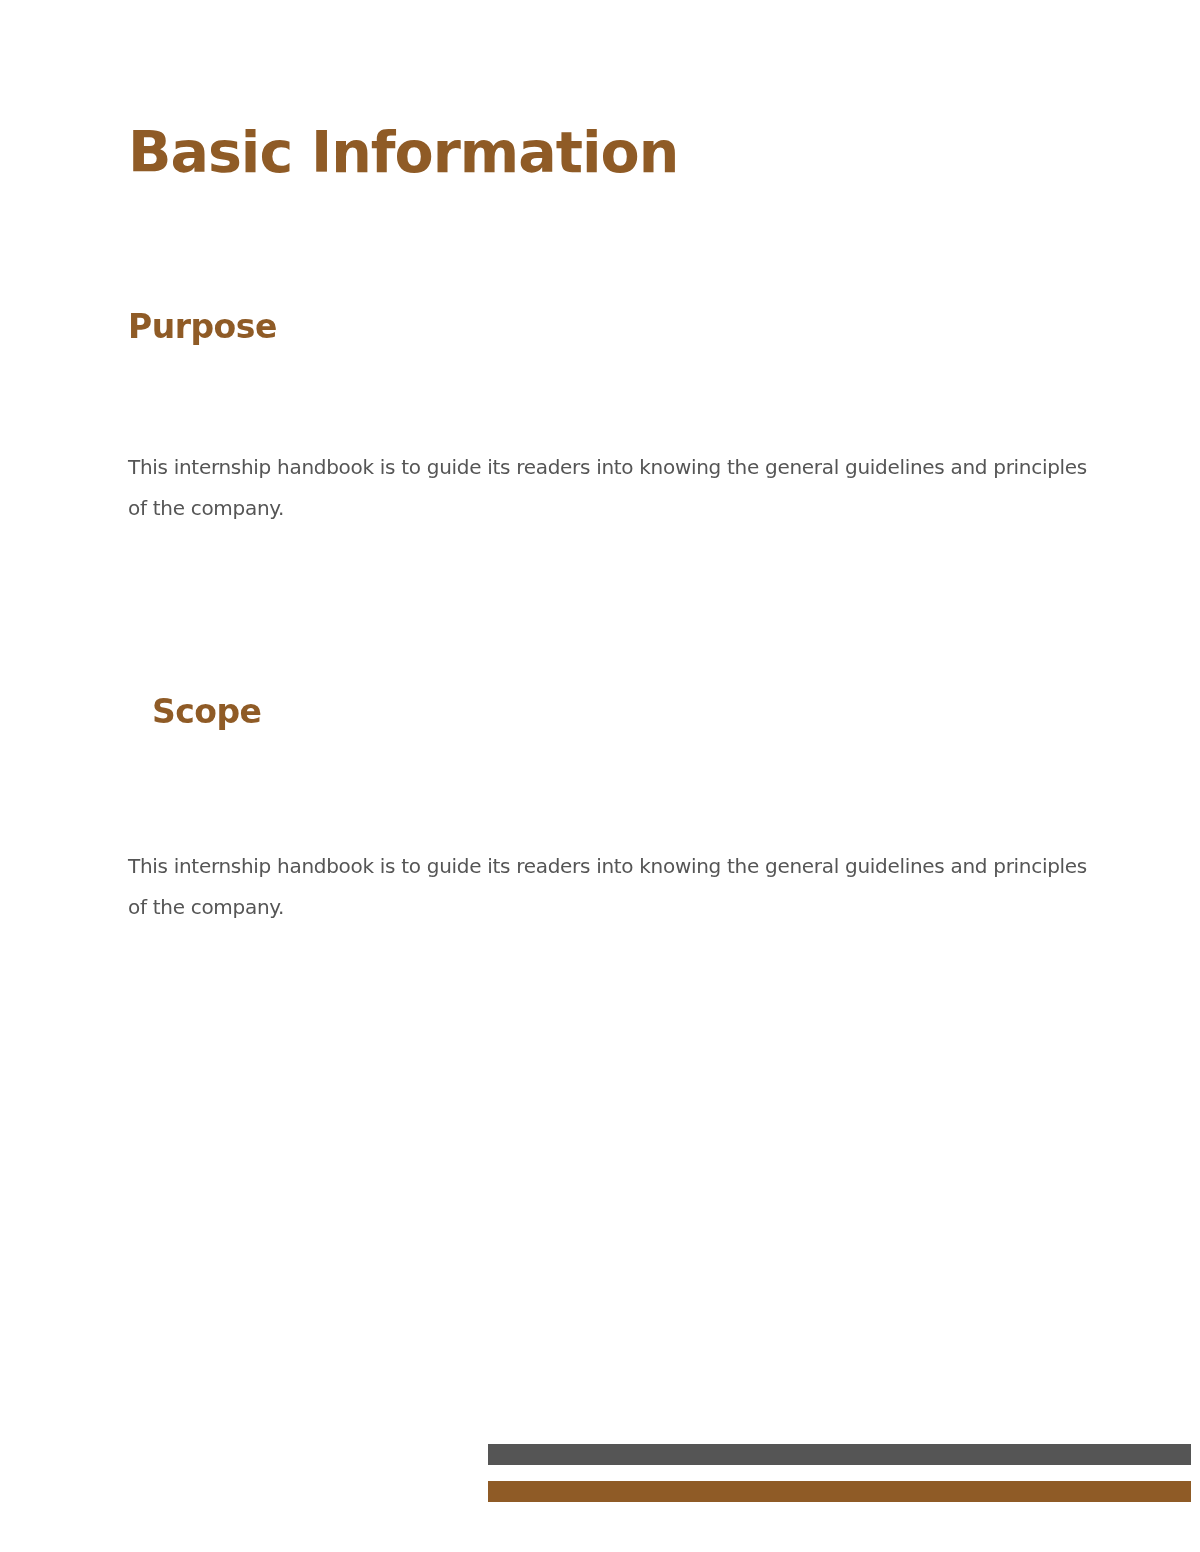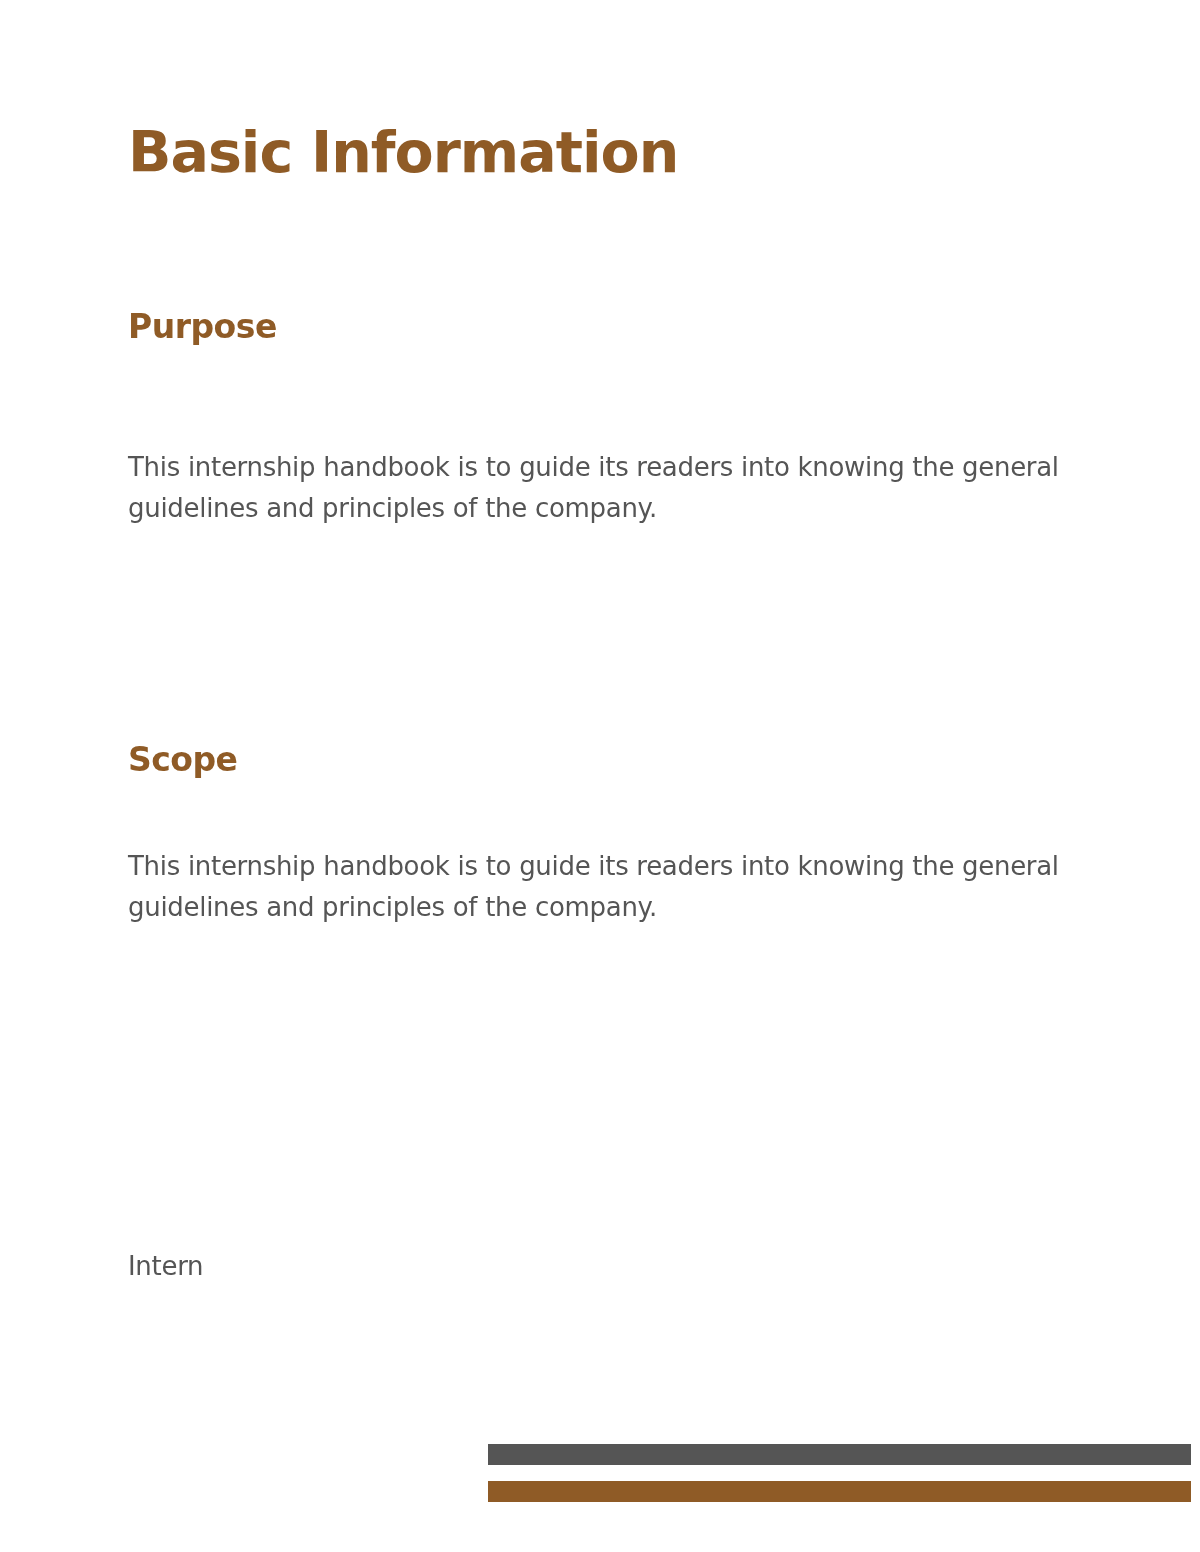--- a/index.html
+++ b/index.html
@@ -13,36 +13,35 @@
     }
     .heading {
       position: absolute; left: 128px;
       font-family: "DejaVu Sans", sans-serif; font-weight: bold;
       font-size: 33px; color: #8f5b26; line-height: 44px; margin: 0;
       letter-spacing: -0.5px;
     }
     .body-text {
       position: absolute; left: 128px; width: 980px;
       font-family: "DejaVu Sans", sans-serif; font-weight: normal;
-      font-size: 26px; color: #555555; line-height: 41px; margin: 0;
+      font-size: 20px; color: #555555; line-height: 41px; margin: 0;
       letter-spacing: -0.3px;
     }
     .bar { position: absolute; left: 488px; width: 703px; height: 21px; }
     .bar-gray { top: 1444px; background: #555555; }
     .bar-brown { top: 1481px; background: #8f5b26; }
   </style>
 </head>
 <body>
 
 <div class="page">
   <h1 class="title">Basic Information</h1>
 
   <h2 class="heading" style="top:305px;text-align:center;">Purpose</h2>
   <p class="body-text" style="top:447px;">This internship handbook is to guide its readers into knowing the general guidelines and principles of the company.</p>
 
-  <h2 class="heading" style="top:738px;">Scope</h2>
+  <h2 class="heading" style="top:690px;margin-left:24px;">Scope</h2>
   <p class="body-text" style="top:846px;">This internship handbook is to guide its readers into knowing the general guidelines and principles of the company.</p>
 
-  <p class="body-text" style="top:1246px;">Intern</p>
 
   <div class="bar bar-gray"></div>
   <div class="bar bar-brown"></div>
 </div>
 
 </body></html>

